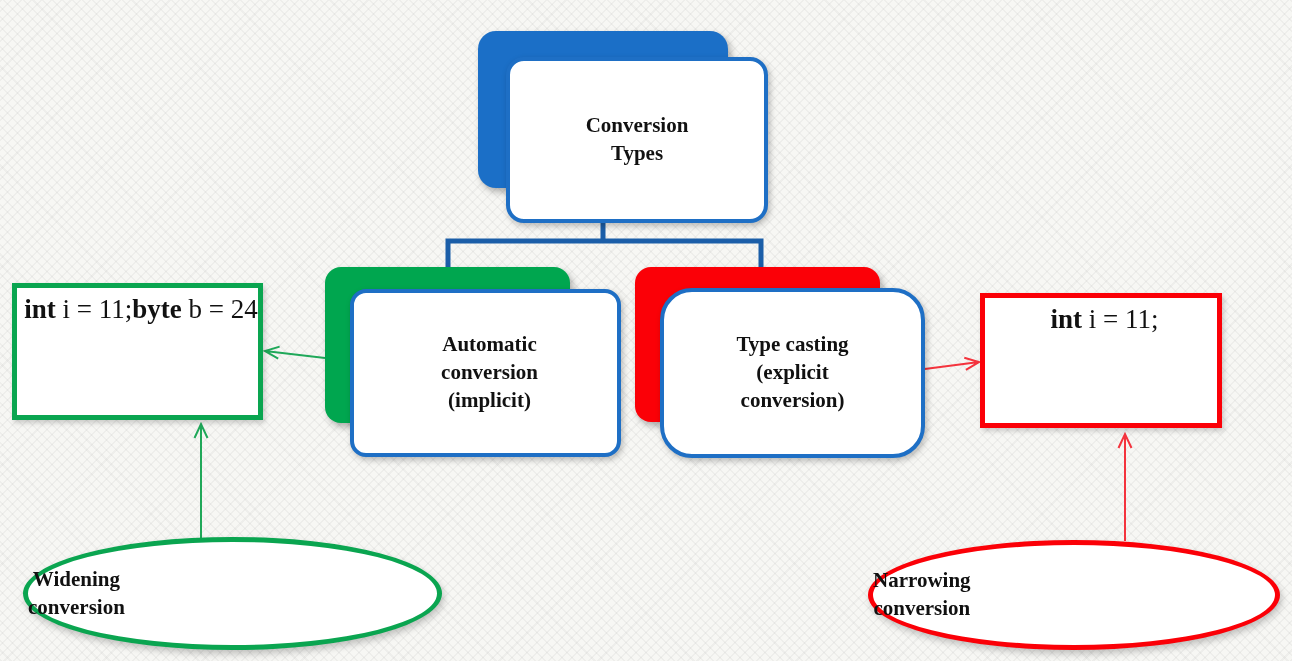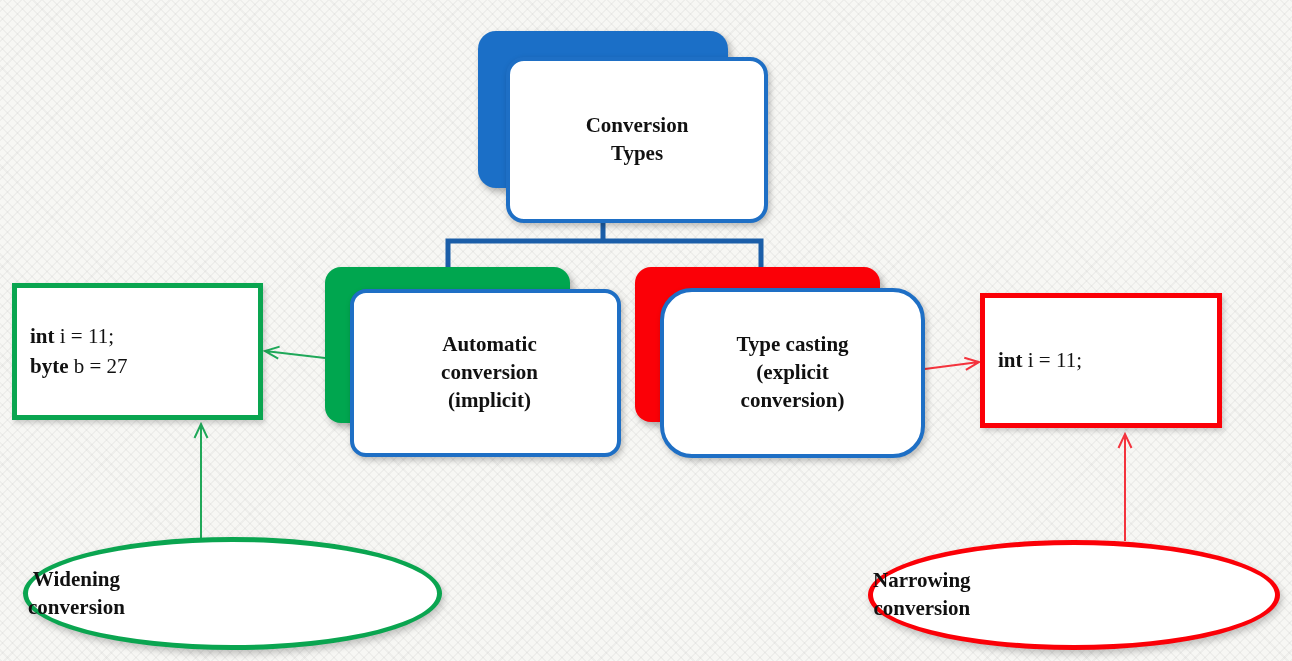--- a/index.html
+++ b/index.html
@@ -35,23 +35,23 @@
   .card-root{left:506px;top:57px;width:254px;height:158px;}
   .card-left{left:350px;top:289px;width:255px;height:160px;border-radius:16px;padding-left:8px;}
   .card-right{left:660px;top:288px;width:257px;height:162px;border-radius:32px;}
   .node-label{
     white-space:pre-line;
     font-weight:bold;font-size:21px;line-height:1.32;color:#111;
   }
 
   .code-box{
     position:absolute;background:#ffffff;box-sizing:border-box;
-    display:flex;flex-direction:column;justify-content:center;
+    display:flex;flex-direction:row;justify-content:center;
     padding:2px 6px 2px 13px;
-    font-size:21px;line-height:1.42;color:#111;
+    font-size:27px;line-height:1.42;color:#111;
     font-variant-numeric:oldstyle-nums;
     box-shadow:2px 3px 5px rgba(0,0,0,0.18);
   }
   .code-green{left:12px;top:283px;width:251px;height:137px;border:5px solid #0aa550;}
   .code-red{left:980px;top:293px;width:242px;height:135px;border:5px solid #fb0007;}
   .code-line{white-space:pre;}
   .code-line b{font-weight:bold;}
 
   .ellipse{
     position:absolute;background:#ffffff;box-sizing:border-box;
@@ -90,21 +90,21 @@
 
   <div class="shadow-card shadow-red"></div>
   <div class="node-card card-right">
     <span class="node-label">Type casting
 (explicit
 conversion)</span>
   </div>
 
   <div class="code-box code-green">
     <div class="code-line"><span></span><b>int</b><span> i = 11;</span></div>
-    <div class="code-line"><span></span><b>byte</b><span> b = 27</span></div>
+    <div class="code-line"><span></span><b>byte</b><span> b = 24</span></div>
   </div>
 
   <div class="code-box code-red">
     <div class="code-line"><span></span><b>int</b><span> i = 11;</span></div>
   </div>
 
   <div class="ellipse ellipse-green">
     <span class="node-label">Widening
 conversion</span>
   </div>

